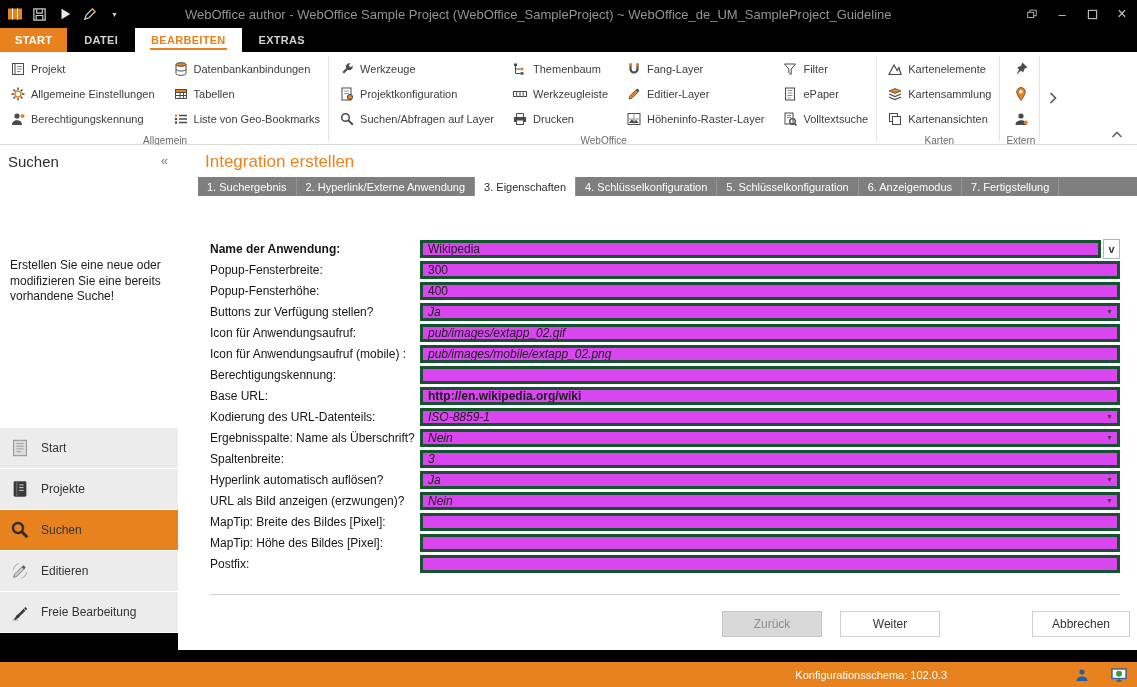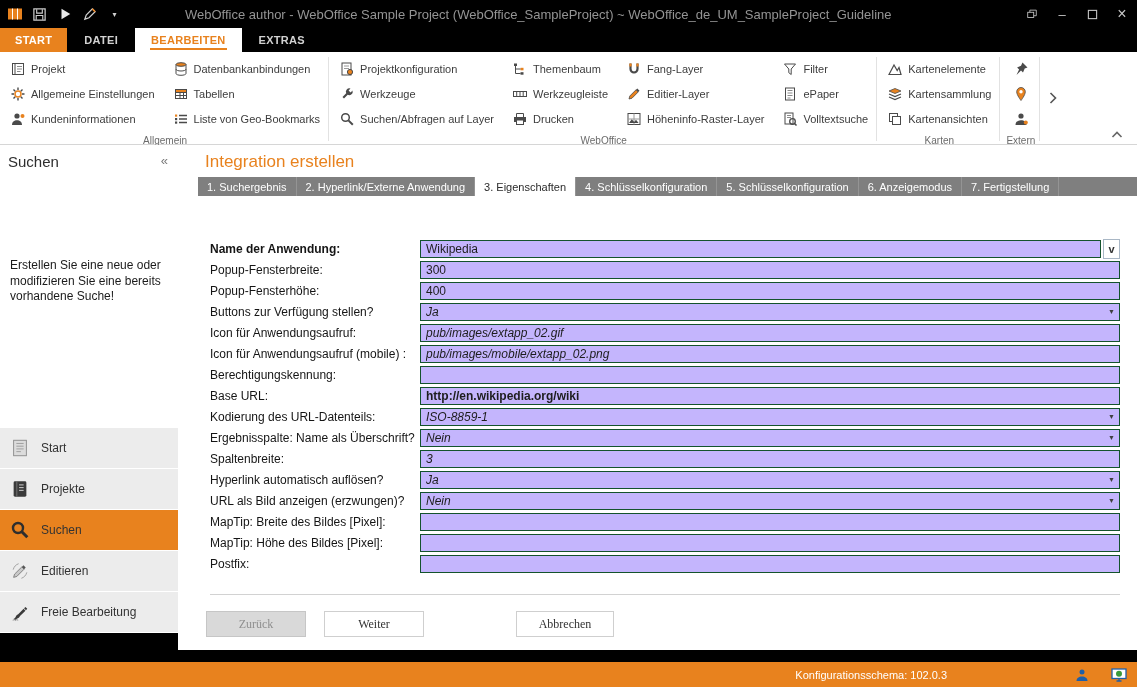--- a/index.html
+++ b/index.html
@@ -53,28 +53,28 @@
   .content { flex:1; display:flex; flex-direction:column; background:#fff; min-width:0; }
   .page-title { color:#E8821E; font-size:17px; font-weight:normal; margin:7px 0 5px 7px; }
   .wizbar { display:flex; background:#7f7f7f; height:19px; font-size:11px; flex:none; }
   .wtab { display:flex; align-items:center; padding:0 9px; color:#fff; border-right:1px solid #949494; white-space:nowrap; }
   .wtab.active { background:#ffffff; color:#2b2b2b; }
   .form { margin-top:42px; }
   .frow { display:flex; align-items:center; height:21px; }
   .flabel { width:222px; flex:none; padding-left:12px; font-size:12px; color:#151515; white-space:nowrap; }
   .flabel.bold { font-weight:bold; }
   .fwrap { flex:1; display:flex; align-items:center; margin-right:17px; min-width:0; }
-  .field { flex:1; height:18px; border:1px solid #14532d; background:#c4b5fd; display:flex; align-items:center; min-width:0; }
+  .field { flex:1; height:18px; border:3px solid #14532d; background:#d946ef; display:flex; align-items:center; min-width:0; }
   .field input { flex:1; border:none; outline:none; height:100%; padding:0 5px; font-size:12px; font-family:inherit; color:#1d1d1d; background:transparent; min-width:0; }
   .italic input { font-style:italic; }
   .boldval input { font-weight:bold; }
   .caret { font-size:7px; color:#3f3f3f; padding:0 4px; flex:none; }
   .vbox { width:17px; height:20px; flex:none; border:1px solid #a9b7c5; margin-left:2px; display:flex; align-items:center; justify-content:center; font-size:11px; font-weight:bold; color:#333; }
   .divider { border-top:1px solid #d2d2d2; margin:20px 17px 0 12px; }
-  .btnrow { display:flex; margin:16px 7px 0 8px;font-family:Liberation Serif, serif; }
+  .btnrow { display:flex; justify-content:flex-end; margin:16px 7px 0 8px; }
   .btn { width:100px; height:26px; border:1px solid #cfcfcf; background:#fff; font-size:12px; color:#333; font-family:inherit; }
   .btn.disabled { background:#d9d9d9; color:#8f8f8f; border-color:#c6c6c6; }
   .btn.next { margin-left:18px; }
   .btn.cancel { margin-left:92px; width:98px; }
 
   
   .strip { height:12px; background:#000; flex:none; }
   .statusbar { height:25px; background:#E8821E; display:flex; align-items:center; color:#fff; font-size:11px; flex:none; }
   .st-text { margin-left:auto; }
   .st-person { margin-left:128px; display:flex; }
@@ -169,21 +169,21 @@
           <span>Allgemeine Einstellungen</span>
         </div>
         <div class="ritem">
           <span class="icn">
               <svg width="16" height="16" viewBox="0 0 16 16">
                 <circle cx="7" cy="5" r="2.6" fill="#4a4a4a"></circle>
                 <path d="M2 14c0-3.2 2.2-4.8 5-4.8s5 1.6 5 4.8z" fill="#4a4a4a"></path>
                 <circle cx="12.5" cy="5" r="2" fill="#E8821E"></circle>
               </svg>
             </span>
-          <span>Kundeninformationen</span>
+          <span>Berechtigungskennung</span>
         </div>
         <div class="ritem">
           <span class="icn">
               <svg width="16" height="16" viewBox="0 0 16 16">
                 <ellipse cx="8" cy="3.5" rx="5" ry="1.8" fill="#E8821E" stroke="#4a4a4a"></ellipse>
                 <path d="M3 3.5v9c0 1 2.2 1.8 5 1.8s5-.8 5-1.8v-9" fill="none" stroke="#4a4a4a"></path>
                 <path d="M3 8.2c0 1 2.2 1.8 5 1.8s5-.8 5-1.8" fill="none" stroke="#4a4a4a"></path>
               </svg>
             </span>
           <span>Datenbankanbindungen</span>
@@ -213,34 +213,34 @@
       <div class="rgroup-label">Allgemein</div>
     </div>
 
     <div class="rsep"></div>
 
     <div class="rgroup">
       <div class="rgrid">
         <div class="ritem">
           <span class="icn">
               <svg width="16" height="16" viewBox="0 0 16 16">
+                <path d="M13.5 4.5a3.5 3.5 0 0 1-4.8 4.3L5 12.5 3.5 11l3.7-3.7a3.5 3.5 0 0 1 4.3-4.8L9.6 4.4l2 2z" fill="#4a4a4a"></path>
+              </svg>
+            </span>
+          <span>Werkzeuge</span>
+        </div>
+        <div class="ritem">
+          <span class="icn">
+              <svg width="16" height="16" viewBox="0 0 16 16">
                 <rect x="3" y="2" width="9" height="12" fill="#fff" stroke="#4a4a4a"></rect>
                 <path d="M5 5h5M5 7.5h5" stroke="#9a9a9a"></path>
                 <circle cx="11" cy="11" r="2.6" fill="#E8821E" stroke="#4a4a4a"></circle>
               </svg>
             </span>
           <span>Projektkonfiguration</span>
-        </div>
-        <div class="ritem">
-          <span class="icn">
-              <svg width="16" height="16" viewBox="0 0 16 16">
-                <path d="M13.5 4.5a3.5 3.5 0 0 1-4.8 4.3L5 12.5 3.5 11l3.7-3.7a3.5 3.5 0 0 1 4.3-4.8L9.6 4.4l2 2z" fill="#4a4a4a"></path>
-              </svg>
-            </span>
-          <span>Werkzeuge</span>
         </div>
         <div class="ritem">
           <span class="icn">
               <svg width="16" height="16" viewBox="0 0 16 16">
                 <circle cx="6.5" cy="6.5" r="3.8" fill="none" stroke="#4a4a4a" stroke-width="1.5"></circle>
                 <path d="M9.4 9.4l4.4 4.4" stroke="#4a4a4a" stroke-width="2"></path>
               </svg>
             </span>
           <span>Suchen/Abfragen auf Layer</span>
         </div>

